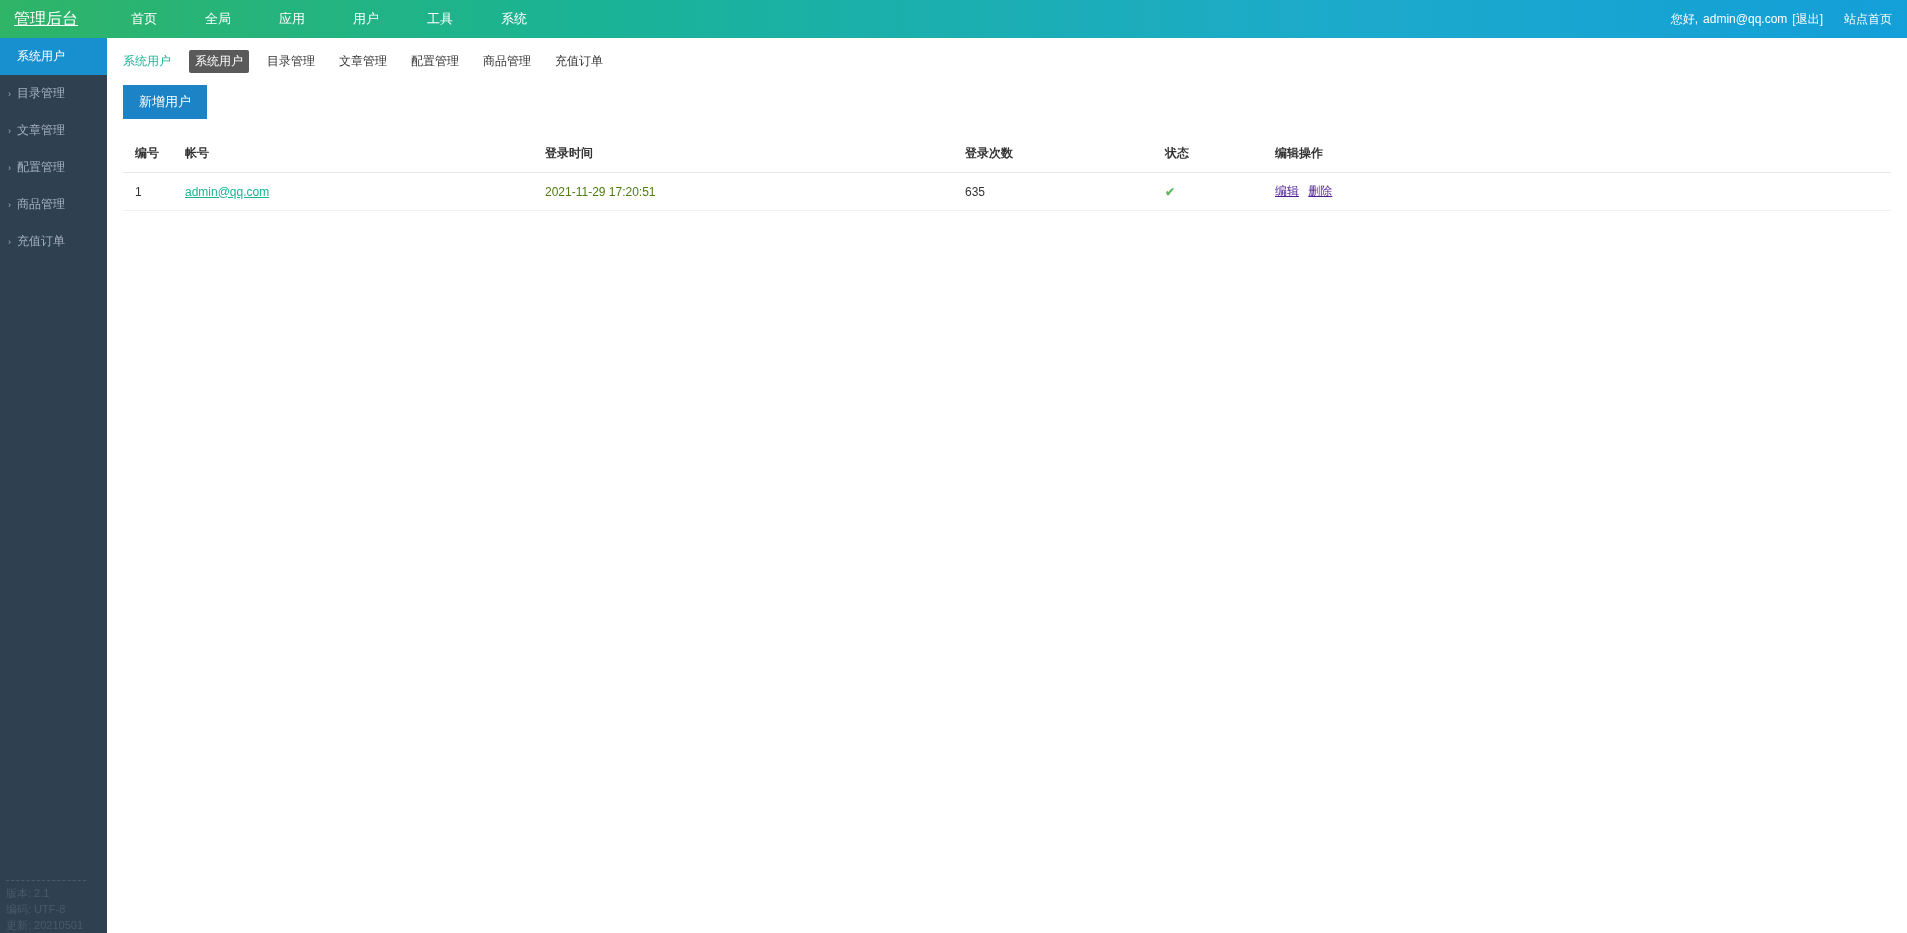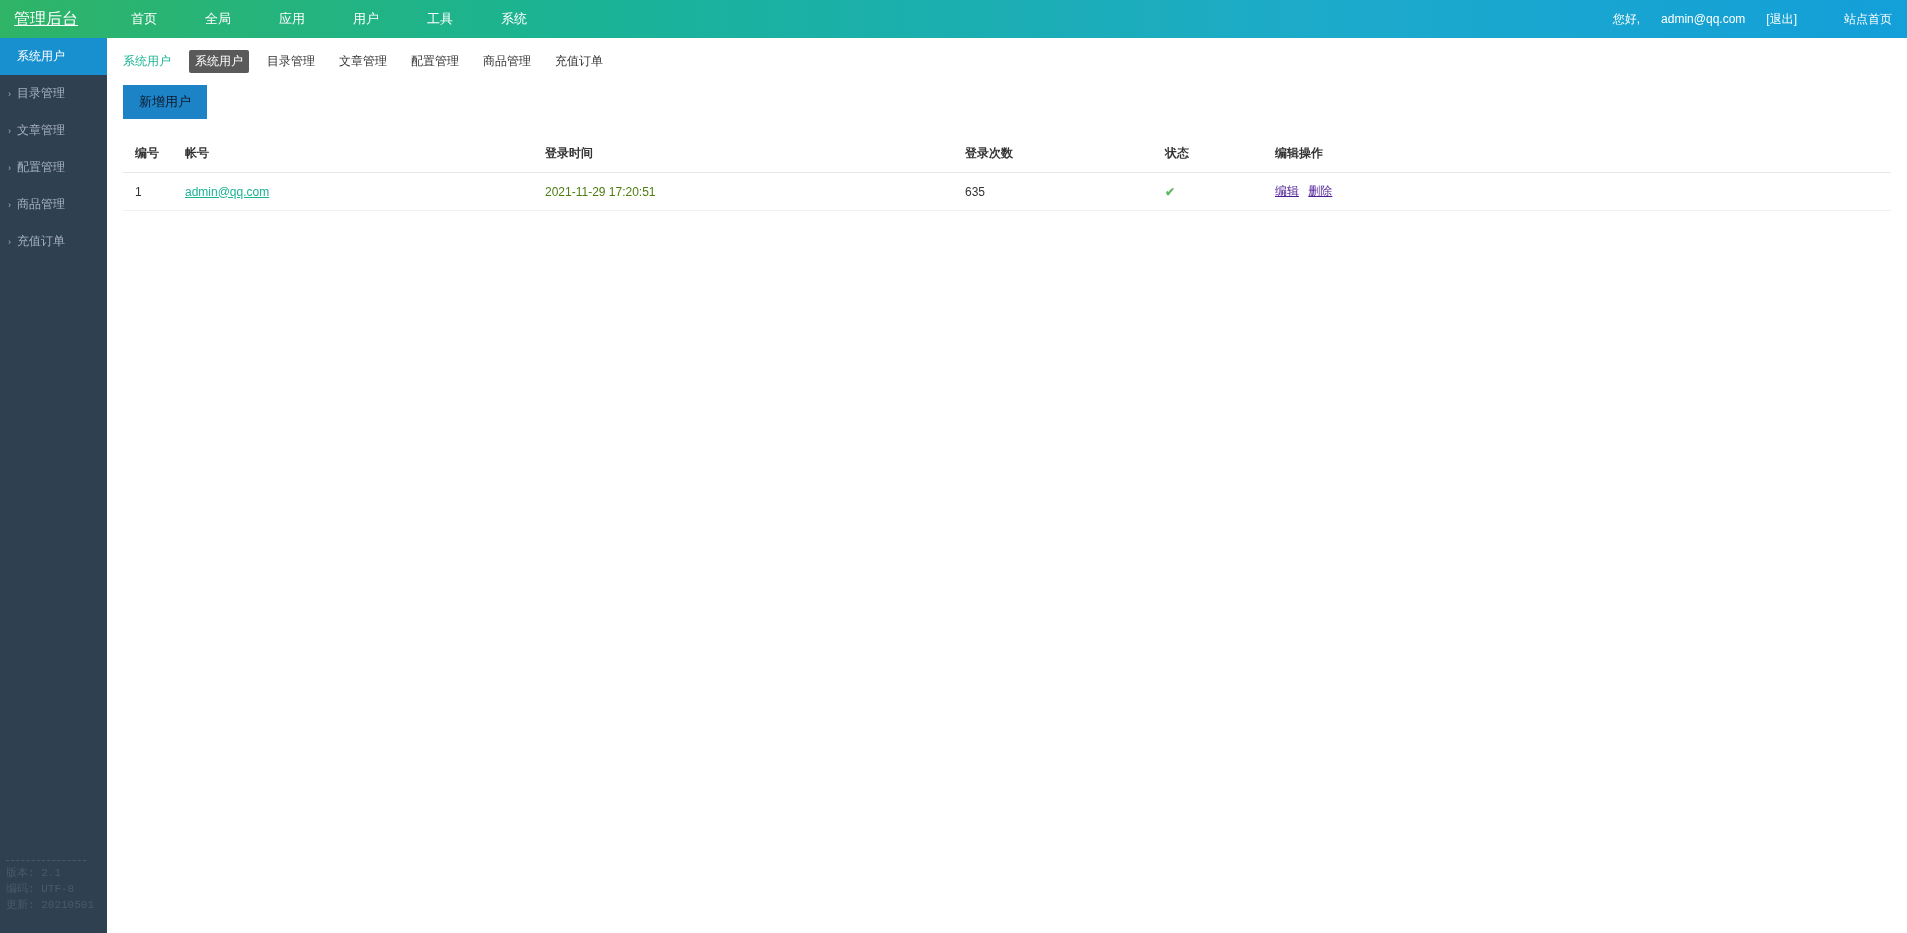--- a/index.html
+++ b/index.html
@@ -38,29 +38,29 @@
       line-height: 38px;
       color: #fff;
       font-size: 13px;
       cursor: pointer;
     }
     .top-right {
       margin-left: auto;
       padding-right: 15px;
       display: flex;
       align-items: center;
-      gap: 21px;
+      gap: 5px;
       font-size: 12px;
     }
     .top-right a {
       color: #fff;
       cursor: pointer;
     }
     .top-right .site-home {
-      margin-left: 26px;
+      margin-left: 16px;
       cursor: pointer;
     }
 
     
     .sidebar {
       position: fixed;
       left: 0;
       top: 38px;
       bottom: 0;
       width: 107px;
@@ -79,26 +79,25 @@
       color: #fff;
       padding-left: 17px;
     }
     .sidebar-item .chevron {
       font-size: 9px;
       margin-right: 6px;
       color: #a7b1c2;
     }
     .sidebar-footer {
       position: absolute;
-      bottom: 20px;
+      bottom: 0;
       left: 6px;
       font-size: 11px;
       color: #4a5a6b;
       line-height: 16px;
-      font-family: Liberation Mono, monospace;
     }
     .sidebar-footer .divider {
       border-top: 1px dashed #4a5a6b;
       width: 80px;
       margin-bottom: 4px;
     }
 
     
     .main {
       margin-left: 107px;
@@ -125,21 +124,21 @@
       color: #fff;
       border-radius: 2px;
     }
 
     .content {
       padding: 0 16px;
     }
     .btn-primary {
       display: inline-block;
       background: #1c84c6;
-      color: #0f172a;
+      color: #ffffff;
       padding: 8px 16px;
       border: none;
       cursor: pointer;
       font-size: 13px;
       margin-bottom: 16px;
     }
 
     .panel-header {
       background: #eef7f7;
       color: #1ab394;

